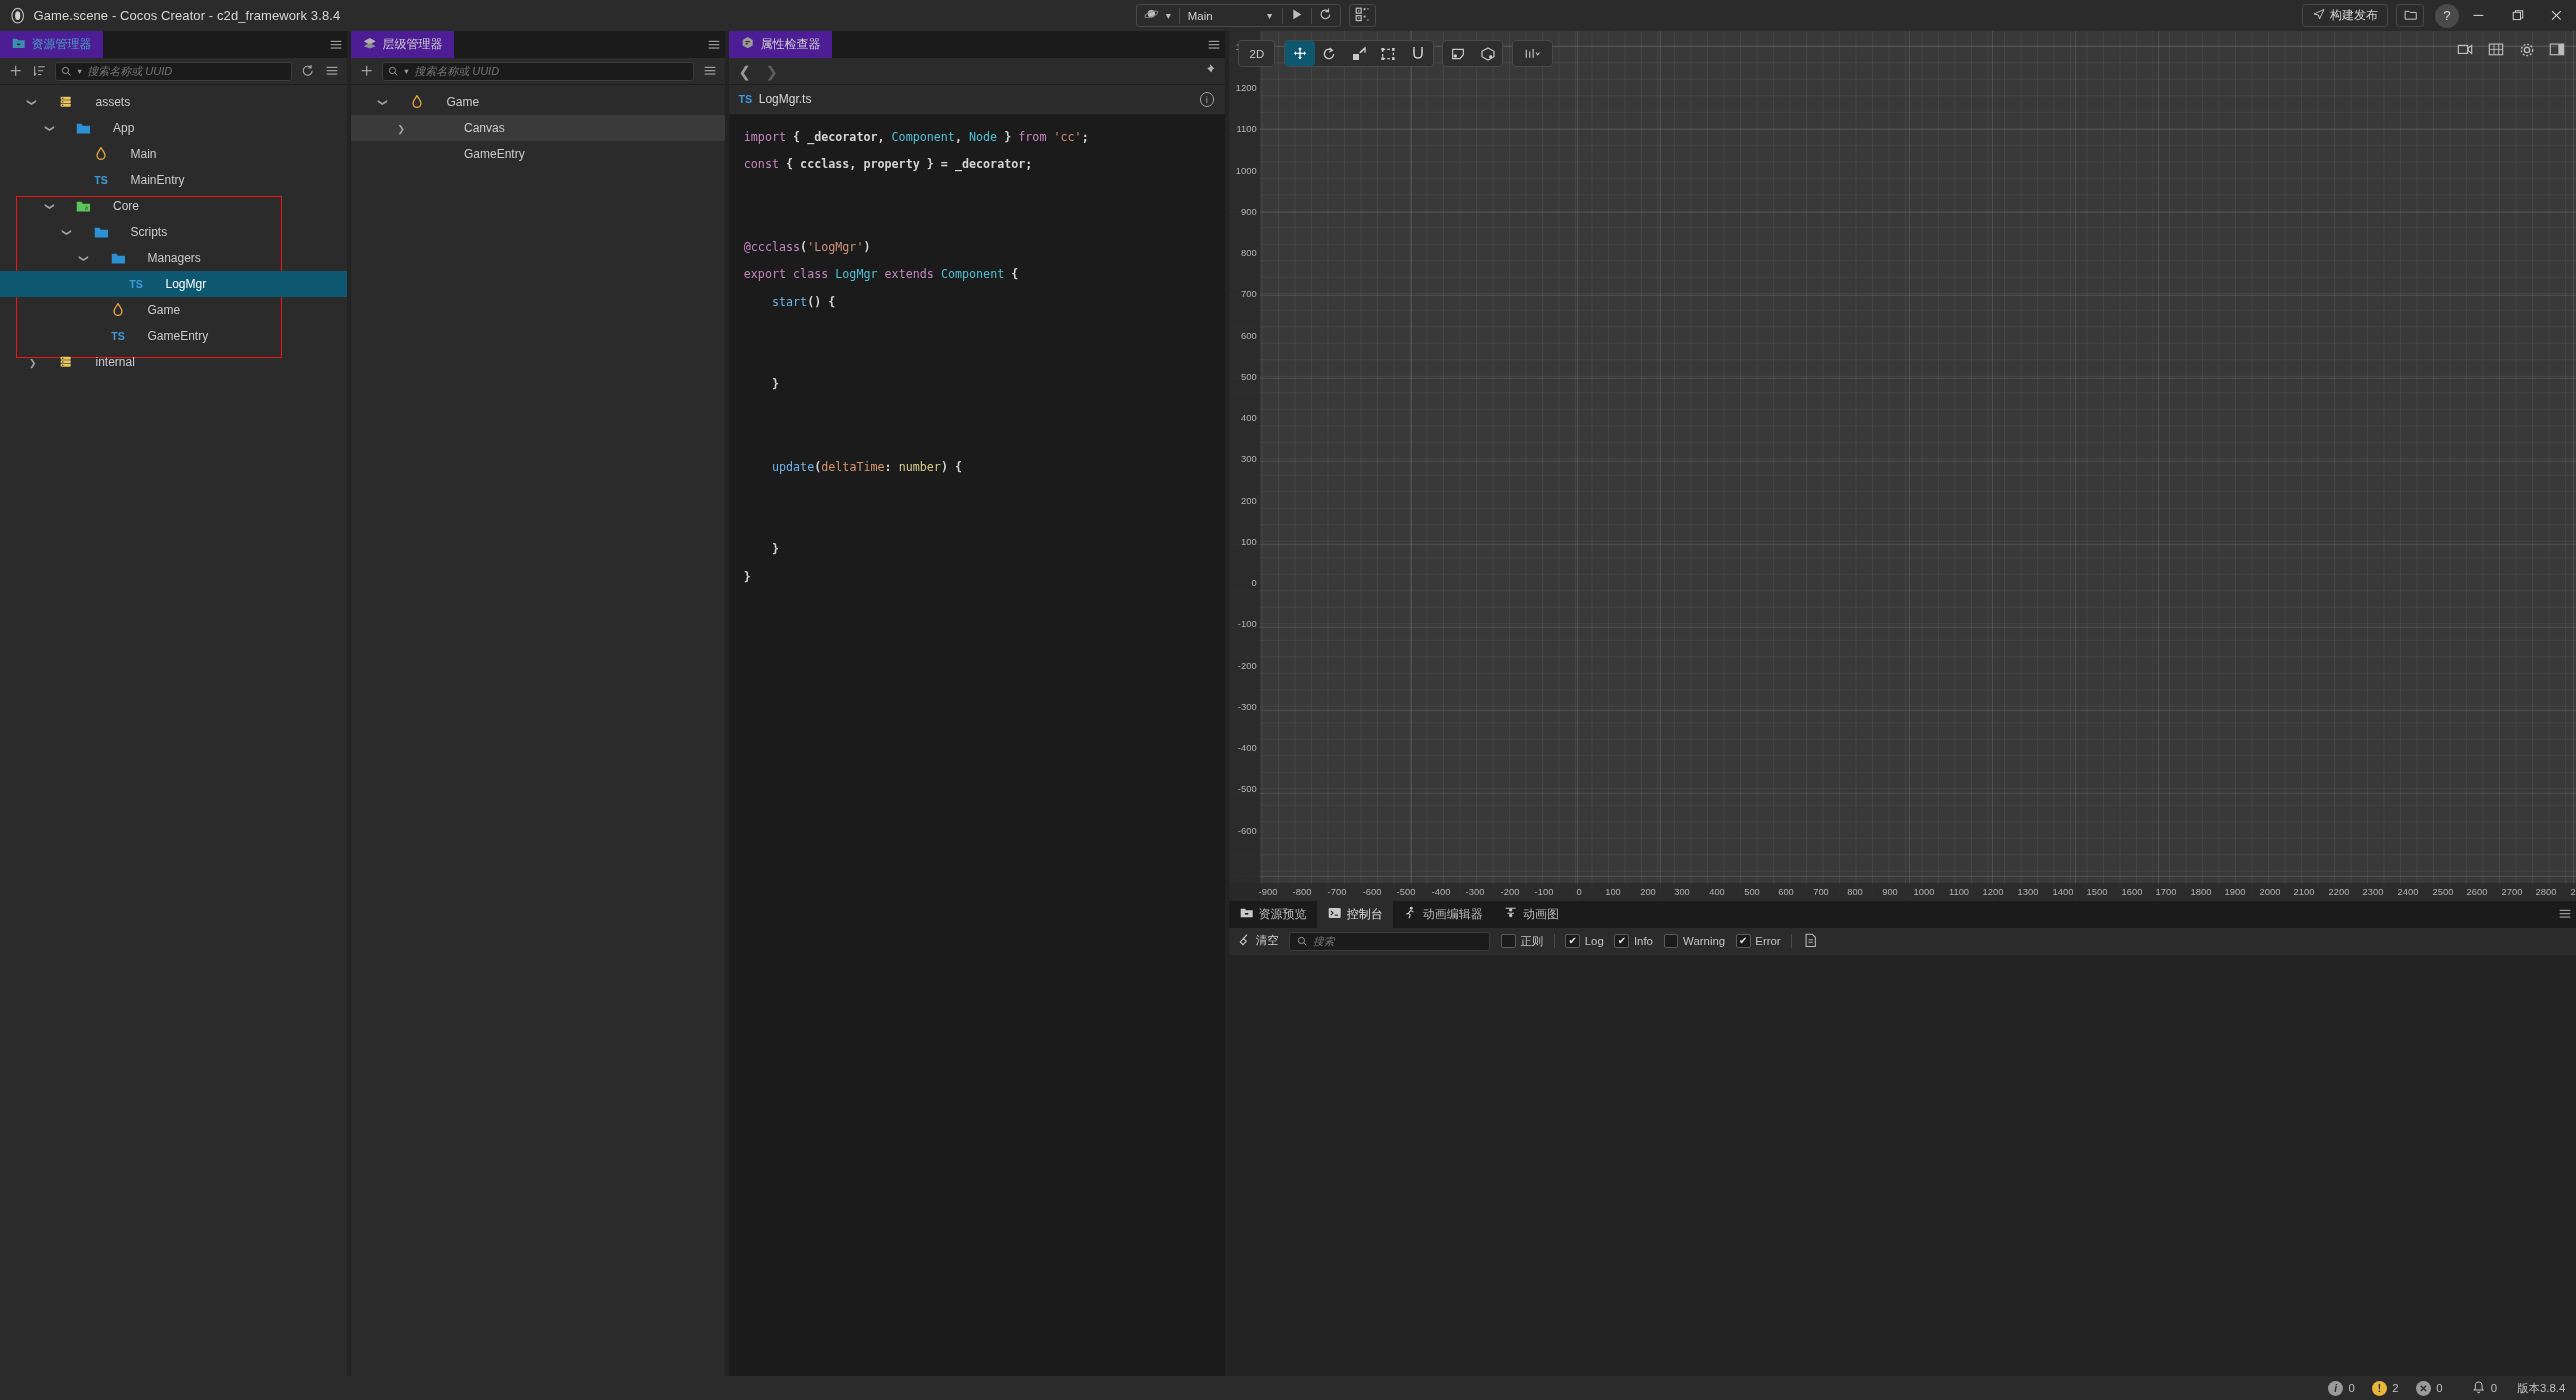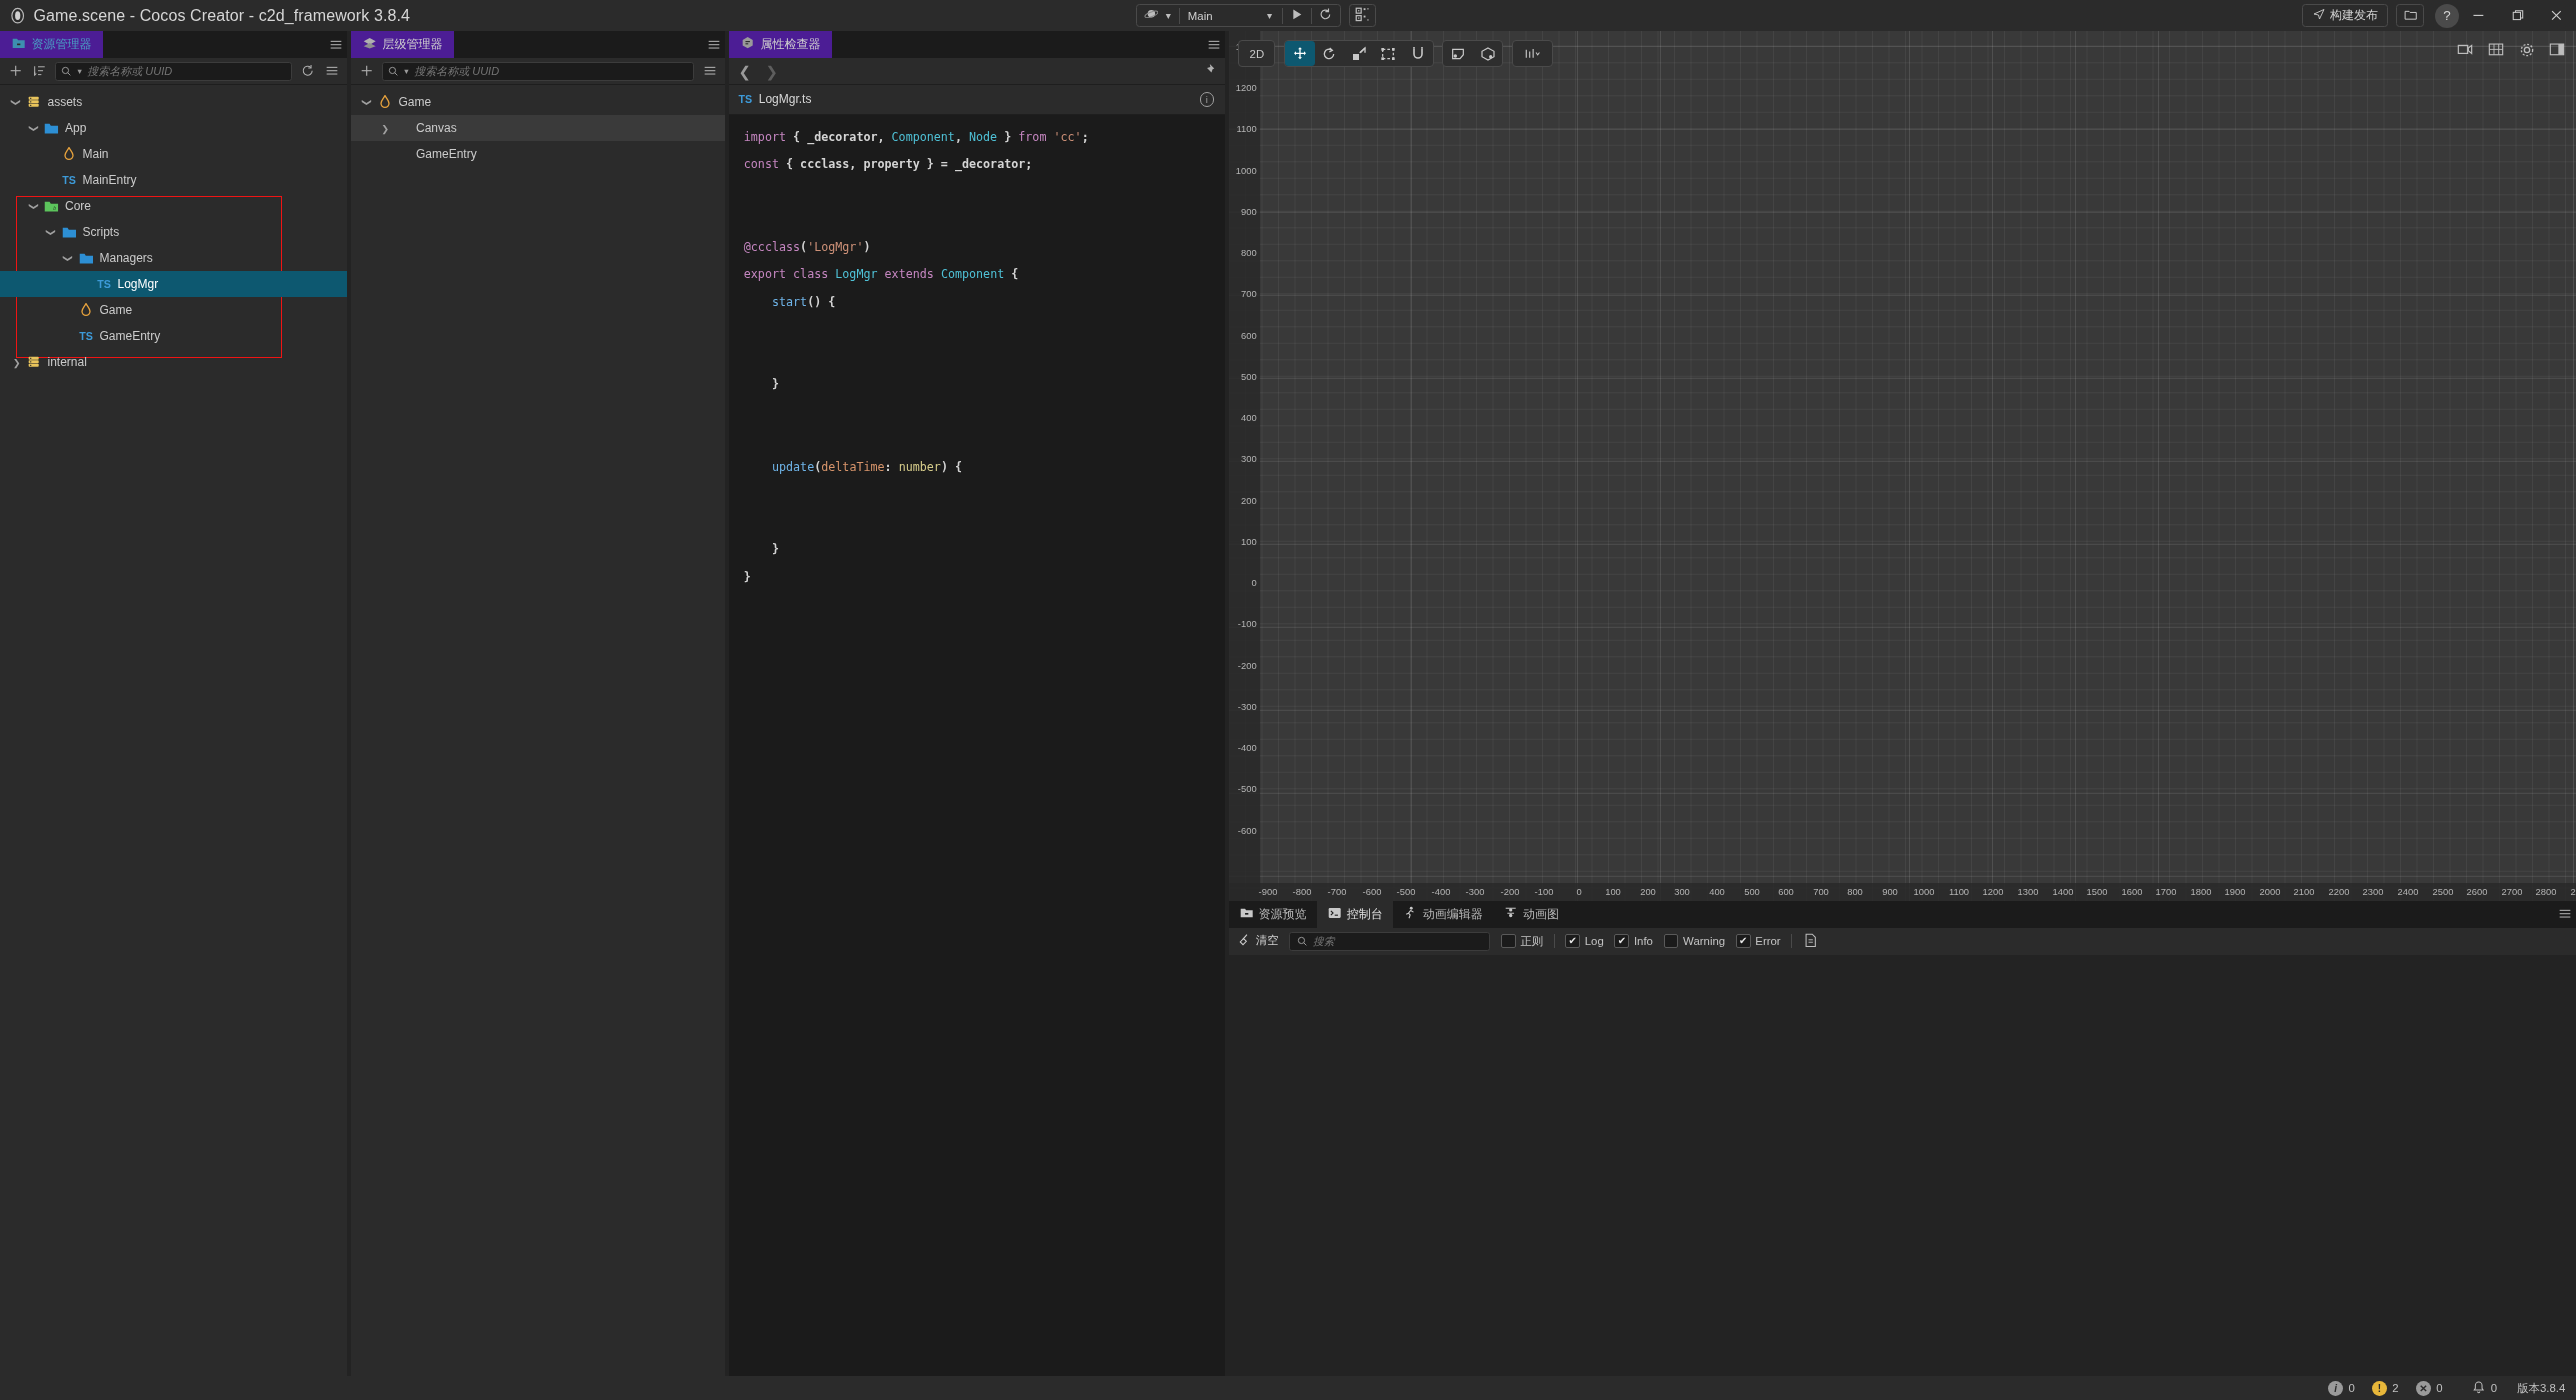--- a/index.html
+++ b/index.html
@@ -9,21 +9,21 @@
     font-family: "Liberation Sans", sans-serif;
     color: #c4c4c4;
     overflow: hidden;
   }
   .app { width: 2576px; height: 1401px; display: flex; flex-direction: column; background: #232323; }
 
   
   .titlebar { height: 31px; background: #2b2b2b; display: flex; align-items: center; position: relative; flex: none; }
   .tb-logo { width: 17.4px; height: 17.4px; margin-left: 9.4px; margin-right: 6.7px; position: relative; }
   .flame { width: 100%; height: 100%; }
-  .tb-title { font-size: 16px; color: #d6d6d6; letter-spacing: 0.1px; }
+  .tb-title { font-size: 13px; color: #d6d6d6; letter-spacing: 0.1px; }
   .tb-right { position: absolute; right: 0; top: 0; height: 31px; display: flex; align-items: center; gap: 0; }
   .build-btn { display: flex; align-items: center; gap: 5.4px; border: 0.7px solid #4a4a4a; border-radius: 3.4px;
                padding: 4px 9.4px; font-size: 12px; color: #cfcfcf; height: 23px; }
   .icon-btn { width: 28px; height: 23px; display: flex; align-items: center; justify-content: center;
               border: 0.7px solid #4a4a4a; border-radius: 3.4px; margin-left: 8px; }
   .help-btn { width: 24px; height: 24px; border-radius: 50%; background: #4a4a4a; display: flex;
               align-items: center; justify-content: center; margin-left: 10.7px; font-size: 13.4px; color: #d8d8d8; }
   .win-btn { width: 39px; height: 31px; display: flex; align-items: center; justify-content: center; color: #cfcfcf; }
 
   
@@ -54,21 +54,21 @@
   .panel-toolbar { height: 27px; background: #2b2b2b; display: flex; align-items: center; padding: 0 6.7px; gap: 6.7px; flex: none;
                    border-bottom: 0.7px solid #1e1e1e; }
   .tb-ic { width: 17.4px; height: 17.4px; display: flex; align-items: center; justify-content: center; color: #b0b0b0; }
   .search-box { flex: 1; height: 19px; background: #1b1b1b; border: 0.7px solid #3c3c3c; border-radius: 2.7px;
                 display: flex; align-items: center; gap: 4px; padding: 0 5.4px; min-width: 0; }
   .search-box input { flex: 1; background: transparent; border: none; outline: none; color: #9a9a9a;
                       font-size: 11px; font-style: italic; font-family: "Liberation Sans", sans-serif; min-width: 0; }
 
   
   .tree { flex: 1; overflow: hidden; padding-top: 4px; position: relative; }
-  .trow { height: 26px; display: flex; align-items: center; font-size: 12px; color: #cbcbcb; padding-right: 5.4px; position: relative; }
+  .trow { height: 26px; display: flex; align-items: center; font-size: 12px; color: #cbcbcb; padding-right: 5.4px; position: relative; gap: 16px; }
   .trow.selected { background: #0d5870; color: #ffffff; }
   .trow.hover { background: #3a3a3a; }
   .arrow { width: 17.4px; display: flex; align-items: center; justify-content: center; flex: none; color: #a0a0a0; font-size: 9.4px; }
   .arrow.empty { visibility: hidden; }
   .ticon { width: 17.4px; display: flex; align-items: center; justify-content: center; flex: none; margin-right: 4.7px; }
   .ts-badge { font-size: 10.7px; font-weight: bold; color: #3d9ad8; font-family: "Liberation Sans", sans-serif; }
 
   .red-box { position: absolute; border: 1.3px solid #f01414; pointer-events: none; }
 
   

